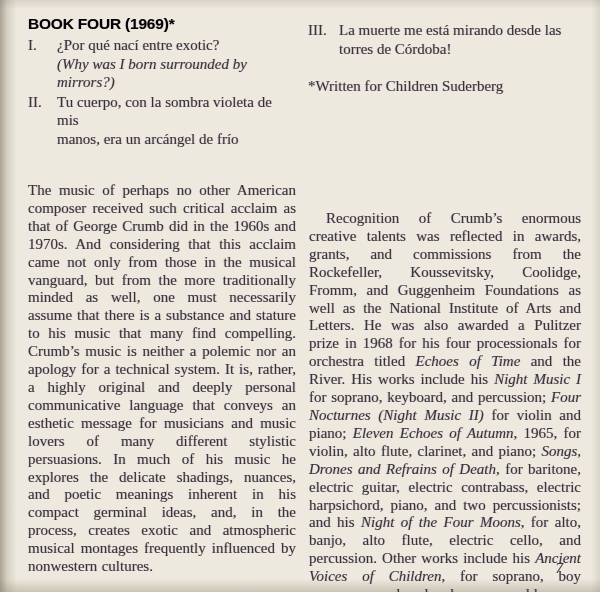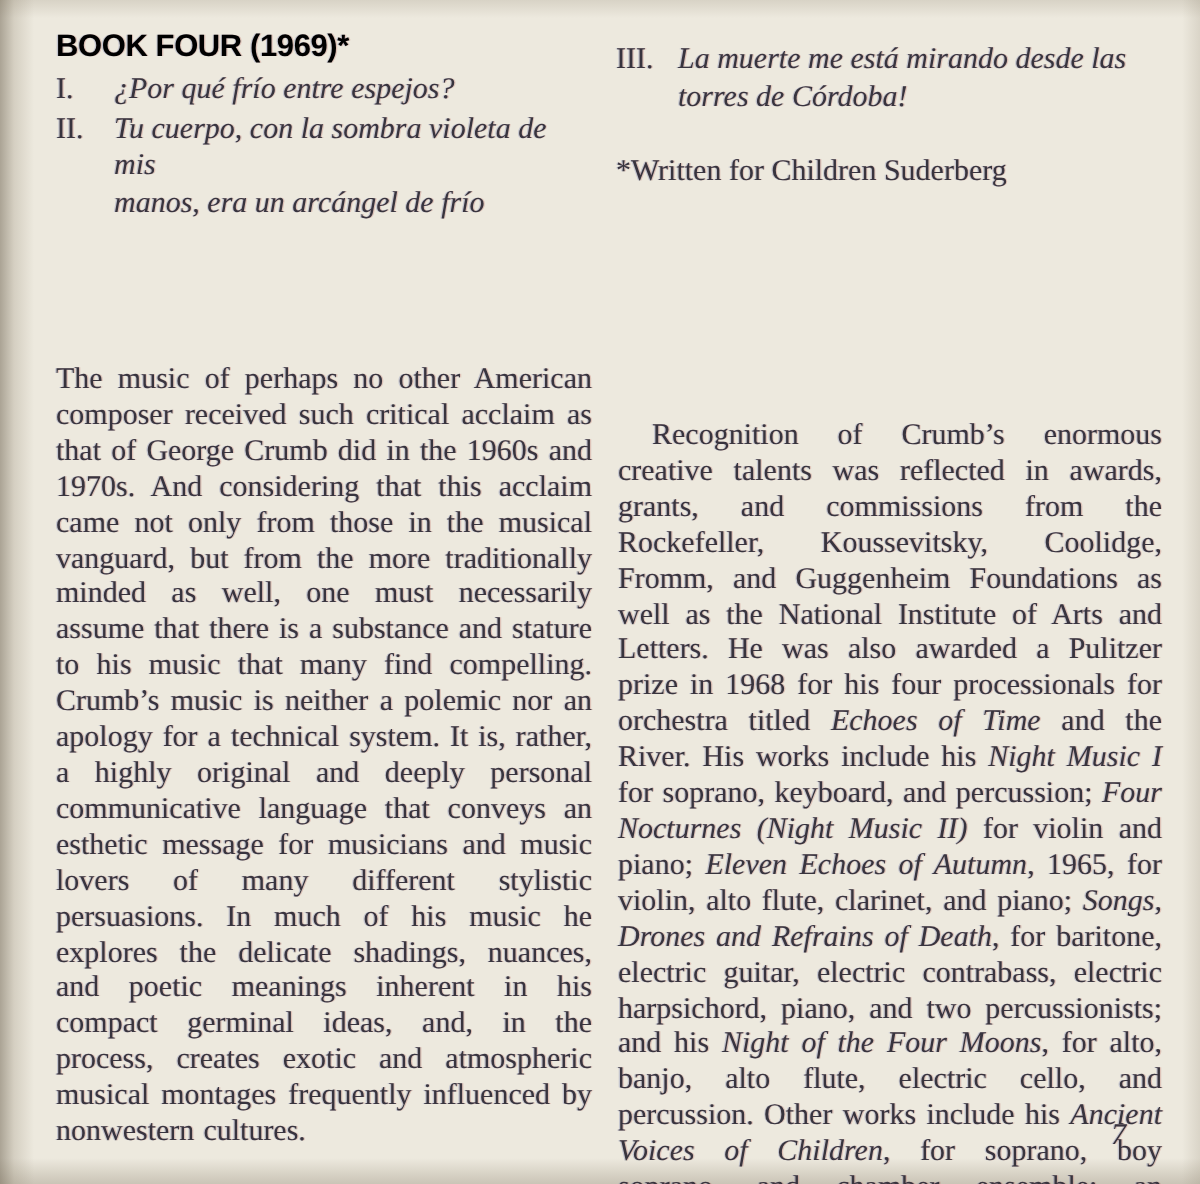--- a/index.html
+++ b/index.html
@@ -49,21 +49,21 @@
     color: #000000;
     margin: 0 0 3px 0;
     line-height: 18px;
   }
 
   .movement { display: flex; }
   .movement + .movement { margin-top: 1px; }
   .numeral { flex: 0 0 24px; padding-right: 5px; }
   .header-right .numeral { flex-basis: 26px; }
   .mtext { flex: 1; }
-  .lines { display: block; font-style: italic; }
+  .lines { display: block; }
   .italic { font-style: italic; }
 
   .footnote { margin-top: 19px; }
 
   .bodycol {
     position: absolute;
     top: 182px;
     text-align: justify;
     font-size: 15px;
     line-height: 17.9px;
@@ -86,21 +86,22 @@
 <body>
 
 <div class="page">
 
   <div class="header-left">
     <h1 class="title">BOOK FOUR (1969)*</h1>
 
     <div class="movement">
       <span class="numeral">I.</span>
       <span class="mtext">
-        <span class="lines">¿Por qué frío entre espejos?</span>
+        <span class="lines">¿Por qué nací entre exotic?</span>
+        <span class="lines italic">(Why was I born surrounded by<br>mirrors?)</span>
       </span>
     </div>
 
     <div class="movement">
       <span class="numeral">II.</span>
       <span class="mtext">
         <span class="lines">Tu cuerpo, con la sombra violeta de mis<br>manos, era un arcángel de frío</span>
       </span>
     </div>
   </div>

